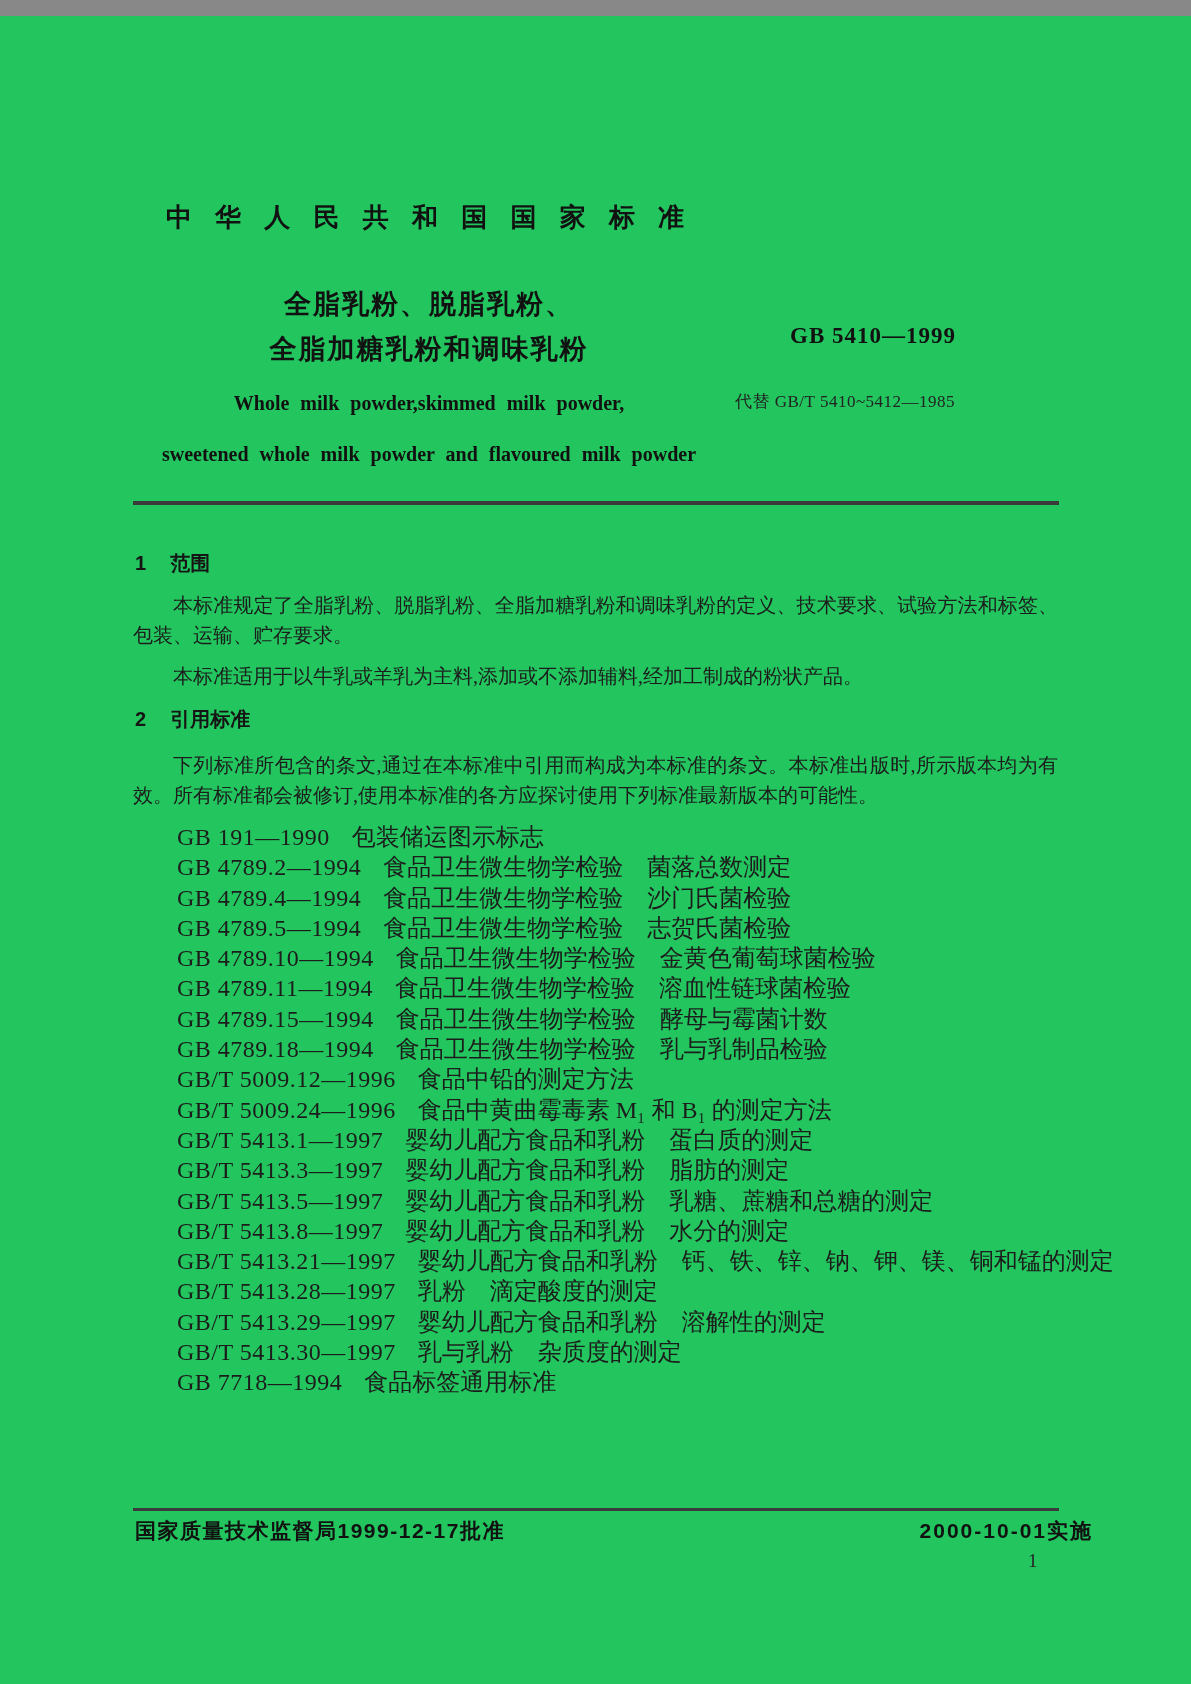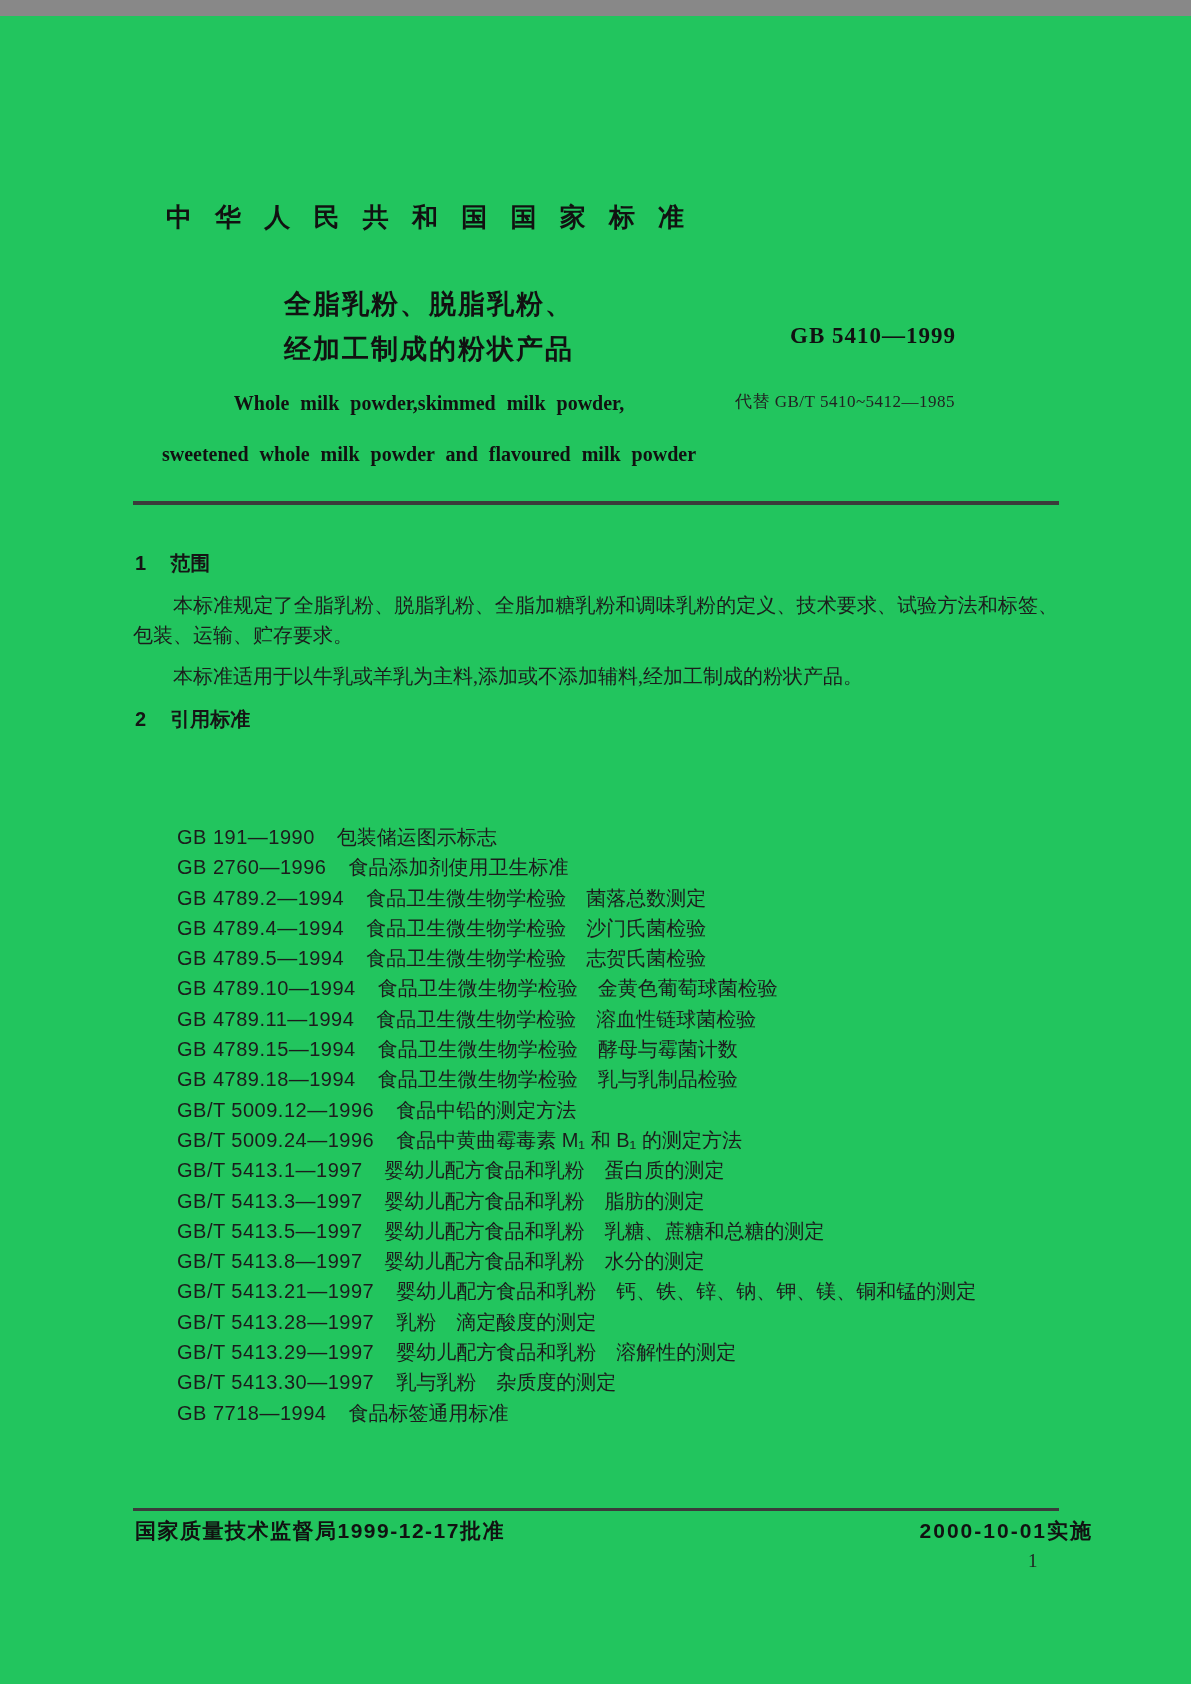--- a/index.html
+++ b/index.html
@@ -88,22 +88,22 @@
   }
   #para1{top:574px;}
   #para2{top:645px;}
   #para3{top:734px;}
   
   .ref-list{
     position:absolute;left:177px;top:806px;width:880px;
   }
   .ref-row{
     height:30.3px;line-height:30.3px;
-    font-size:20px;color:#1c1c1c;white-space:nowrap;
-    font-family:Liberation Sans, sans-serif;
+    font-size:24px;color:#1c1c1c;white-space:nowrap;
+    font-family:Liberation Serif, serif;
   }
   .ref-code{letter-spacing:.5px;}
   .ref-title{margin-left:22px;}
   
   .footer-approval{
     position:absolute;left:135px;top:1501px;
     font-family:Liberation Sans, sans-serif;
     font-weight:bold;font-size:21px;letter-spacing:1.5px;
     white-space:nowrap;color:#111;
   }
@@ -120,43 +120,43 @@
   }
 </style>
 </head>
 <body>
 
 <div class="page">
 
   <div class="left-col">
     <div class="std-type">中 华 人 民 共 和 国 国 家 标 准</div>
     <div class="title-cn1">全脂乳粉、脱脂乳粉、</div>
-    <div class="title-cn2">经加工制成的粉状产品</div>
+    <div class="title-cn2">全脂加糖乳粉和调味乳粉</div>
     <div class="title-en1">Whole milk powder,skimmed milk powder,</div>
     <div class="title-en2">sweetened whole milk powder and flavoured milk powder</div>
   </div>
 
   <div class="std-code">GB 5410—1999</div>
   <div class="replaces">代替 GB/T 5410~5412—1985</div>
 
   <div class="rule-top"></div>
 
   <div class="sec-heading" id="sec1">
     <span class="sec-num">1</span><span>范围</span>
   </div>
   <div class="para" id="para1">本标准规定了全脂乳粉、脱脂乳粉、全脂加糖乳粉和调味乳粉的定义、技术要求、试验方法和标签、包装、运输、贮存要求。</div>
   <div class="para" id="para2">本标准适用于以牛乳或羊乳为主料,添加或不添加辅料,经加工制成的粉状产品。</div>
 
   <div class="sec-heading" id="sec2">
     <span class="sec-num">2</span><span>引用标准</span>
   </div>
+  <div class="para" id="para3">下列标准所包含的条文,通过在本标准中引用而构成为本标准的条文。本标准出版时,所示版本均为有效。所有标准都会被修订,使用本标准的各方应探讨使用下列标准最新版本的可能性。</div>
 
   <div class="ref-list">
       <div class="ref-row"><span class="ref-code">GB 191—1990</span><span class="ref-title">包装储运图示标志</span></div>
-      <div class="ref-row"><span class="ref-code">GB 2760—1996</span><span class="ref-title">食品添加剂使用卫生标准</span></div>
       <div class="ref-row"><span class="ref-code">GB 4789.2—1994</span><span class="ref-title">食品卫生微生物学检验　菌落总数测定</span></div>
       <div class="ref-row"><span class="ref-code">GB 4789.4—1994</span><span class="ref-title">食品卫生微生物学检验　沙门氏菌检验</span></div>
       <div class="ref-row"><span class="ref-code">GB 4789.5—1994</span><span class="ref-title">食品卫生微生物学检验　志贺氏菌检验</span></div>
       <div class="ref-row"><span class="ref-code">GB 4789.10—1994</span><span class="ref-title">食品卫生微生物学检验　金黄色葡萄球菌检验</span></div>
       <div class="ref-row"><span class="ref-code">GB 4789.11—1994</span><span class="ref-title">食品卫生微生物学检验　溶血性链球菌检验</span></div>
       <div class="ref-row"><span class="ref-code">GB 4789.15—1994</span><span class="ref-title">食品卫生微生物学检验　酵母与霉菌计数</span></div>
       <div class="ref-row"><span class="ref-code">GB 4789.18—1994</span><span class="ref-title">食品卫生微生物学检验　乳与乳制品检验</span></div>
       <div class="ref-row"><span class="ref-code">GB/T 5009.12—1996</span><span class="ref-title">食品中铅的测定方法</span></div>
       <div class="ref-row"><span class="ref-code">GB/T 5009.24—1996</span><span class="ref-title">食品中黄曲霉毒素 M₁ 和 B₁ 的测定方法</span></div>
       <div class="ref-row"><span class="ref-code">GB/T 5413.1—1997</span><span class="ref-title">婴幼儿配方食品和乳粉　蛋白质的测定</span></div>

